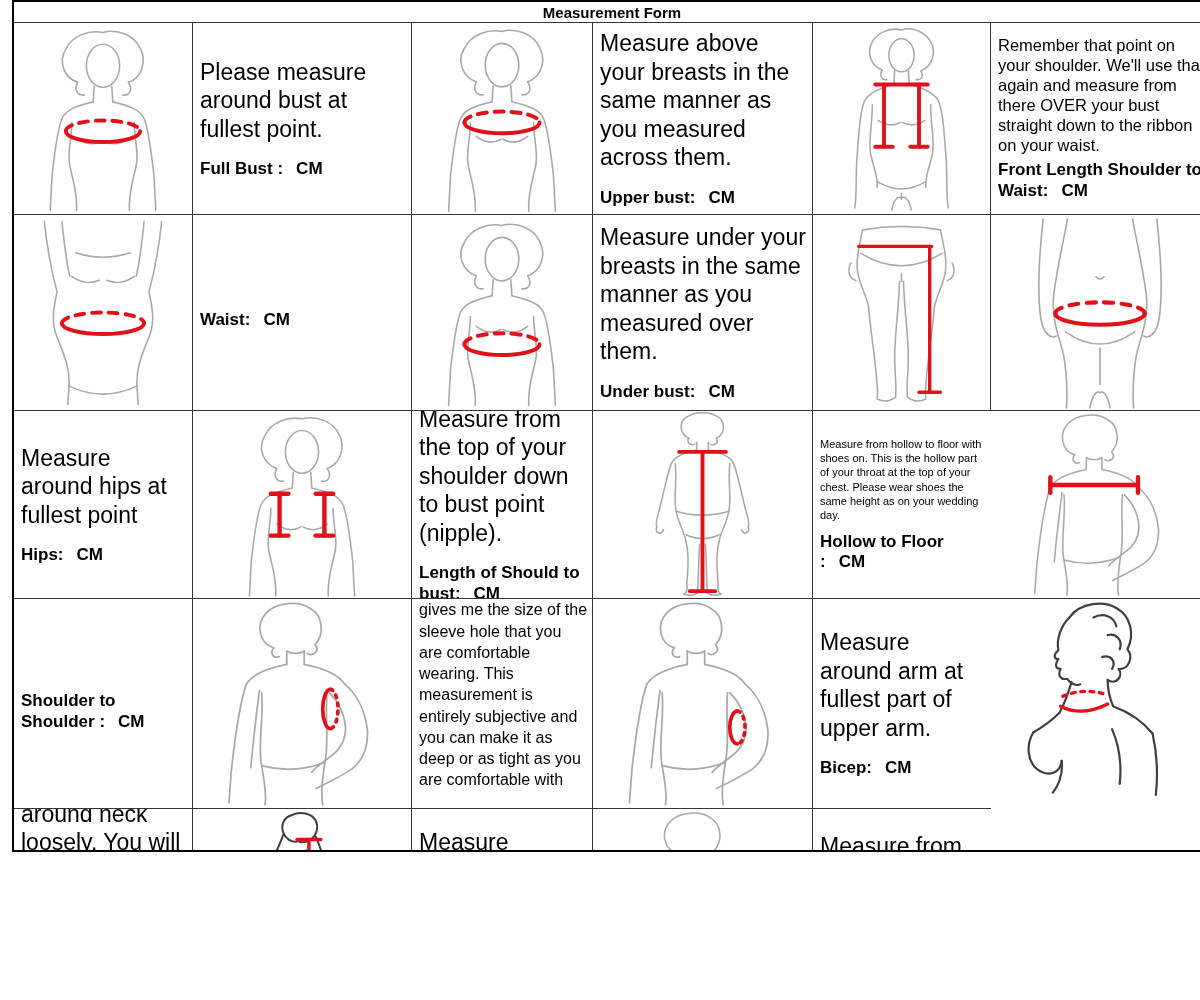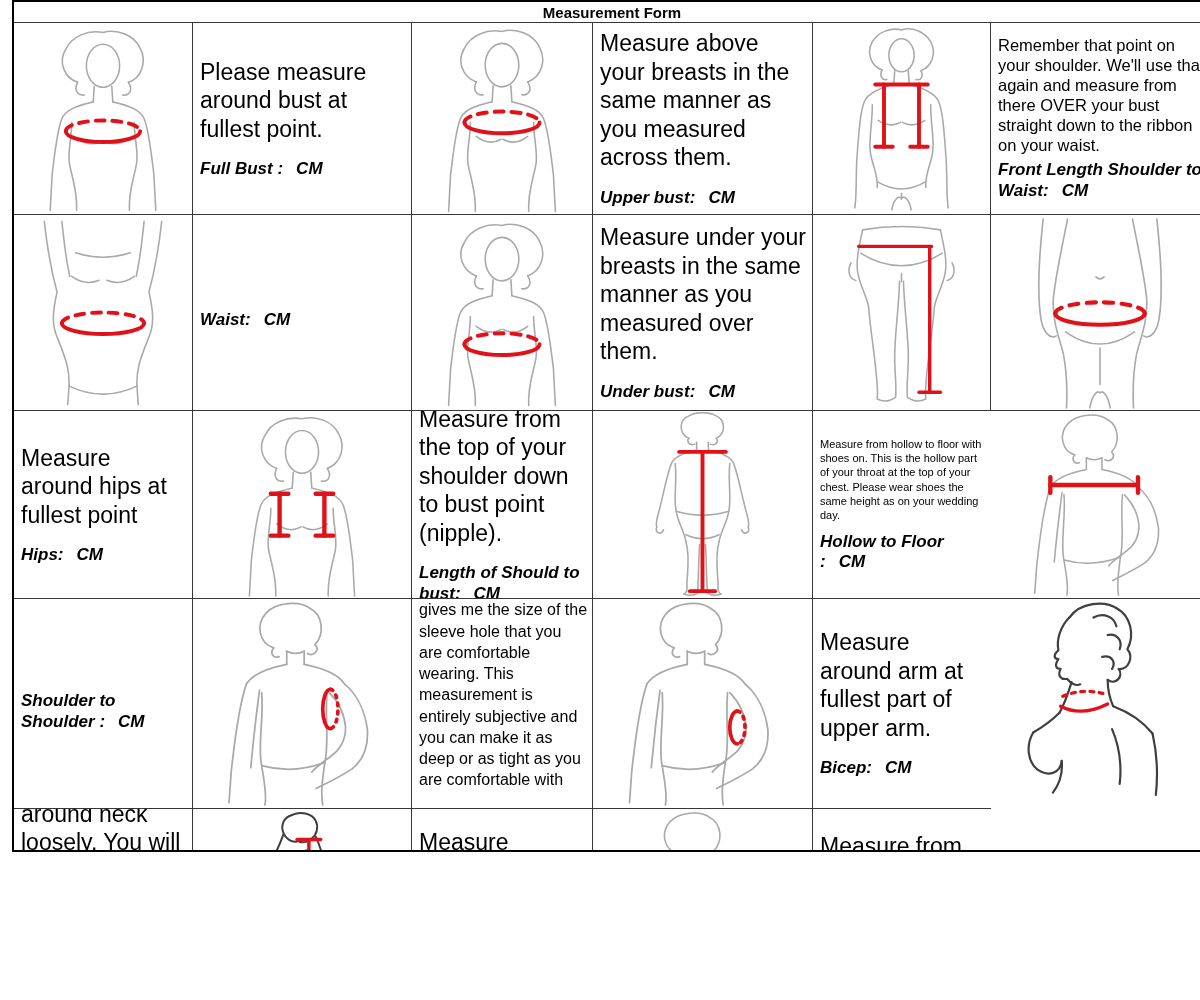--- a/index.html
+++ b/index.html
@@ -31,21 +31,21 @@
   }
   .cell.last-col{border-right:none;}
   .cell.last-row{border-bottom:none;}
   .img{display:flex;align-items:center;justify-content:center;padding:1px;}
   .img svg{width:100%;height:100%;display:block;}
   .txt{
     display:flex;flex-direction:column;justify-content:center;
     padding:2px 4px 2px 7px;
   }
   .desc{margin:0;font-size:23px;line-height:1.24;}
-  .lab{margin:16px 0 0 0;font-size:17px;font-weight:bold;line-height:1.2;font-style:italic;}
+  .lab{margin:16px 0 0 0;font-size:17px;font-weight:bold;line-height:1.2;}
   .unit{margin-left:13px;}
   .txt.md .desc{font-size:16.5px;line-height:1.21;}
   .txt.md .lab{margin-top:5px;}
   .txt.sm .desc{font-size:11px;line-height:1.3;}
   .txt.sm .lab{margin-top:9px;}
   .txt.xs .desc{font-size:16px;line-height:1.33;}
   .txt.xs .lab{margin-top:18px;}
   
   svg .body{stroke:var(--gray);fill:none;stroke-width:1.6;stroke-linecap:round;stroke-linejoin:round;}
   svg .body.dark{stroke:var(--dark);stroke-width:2;}

